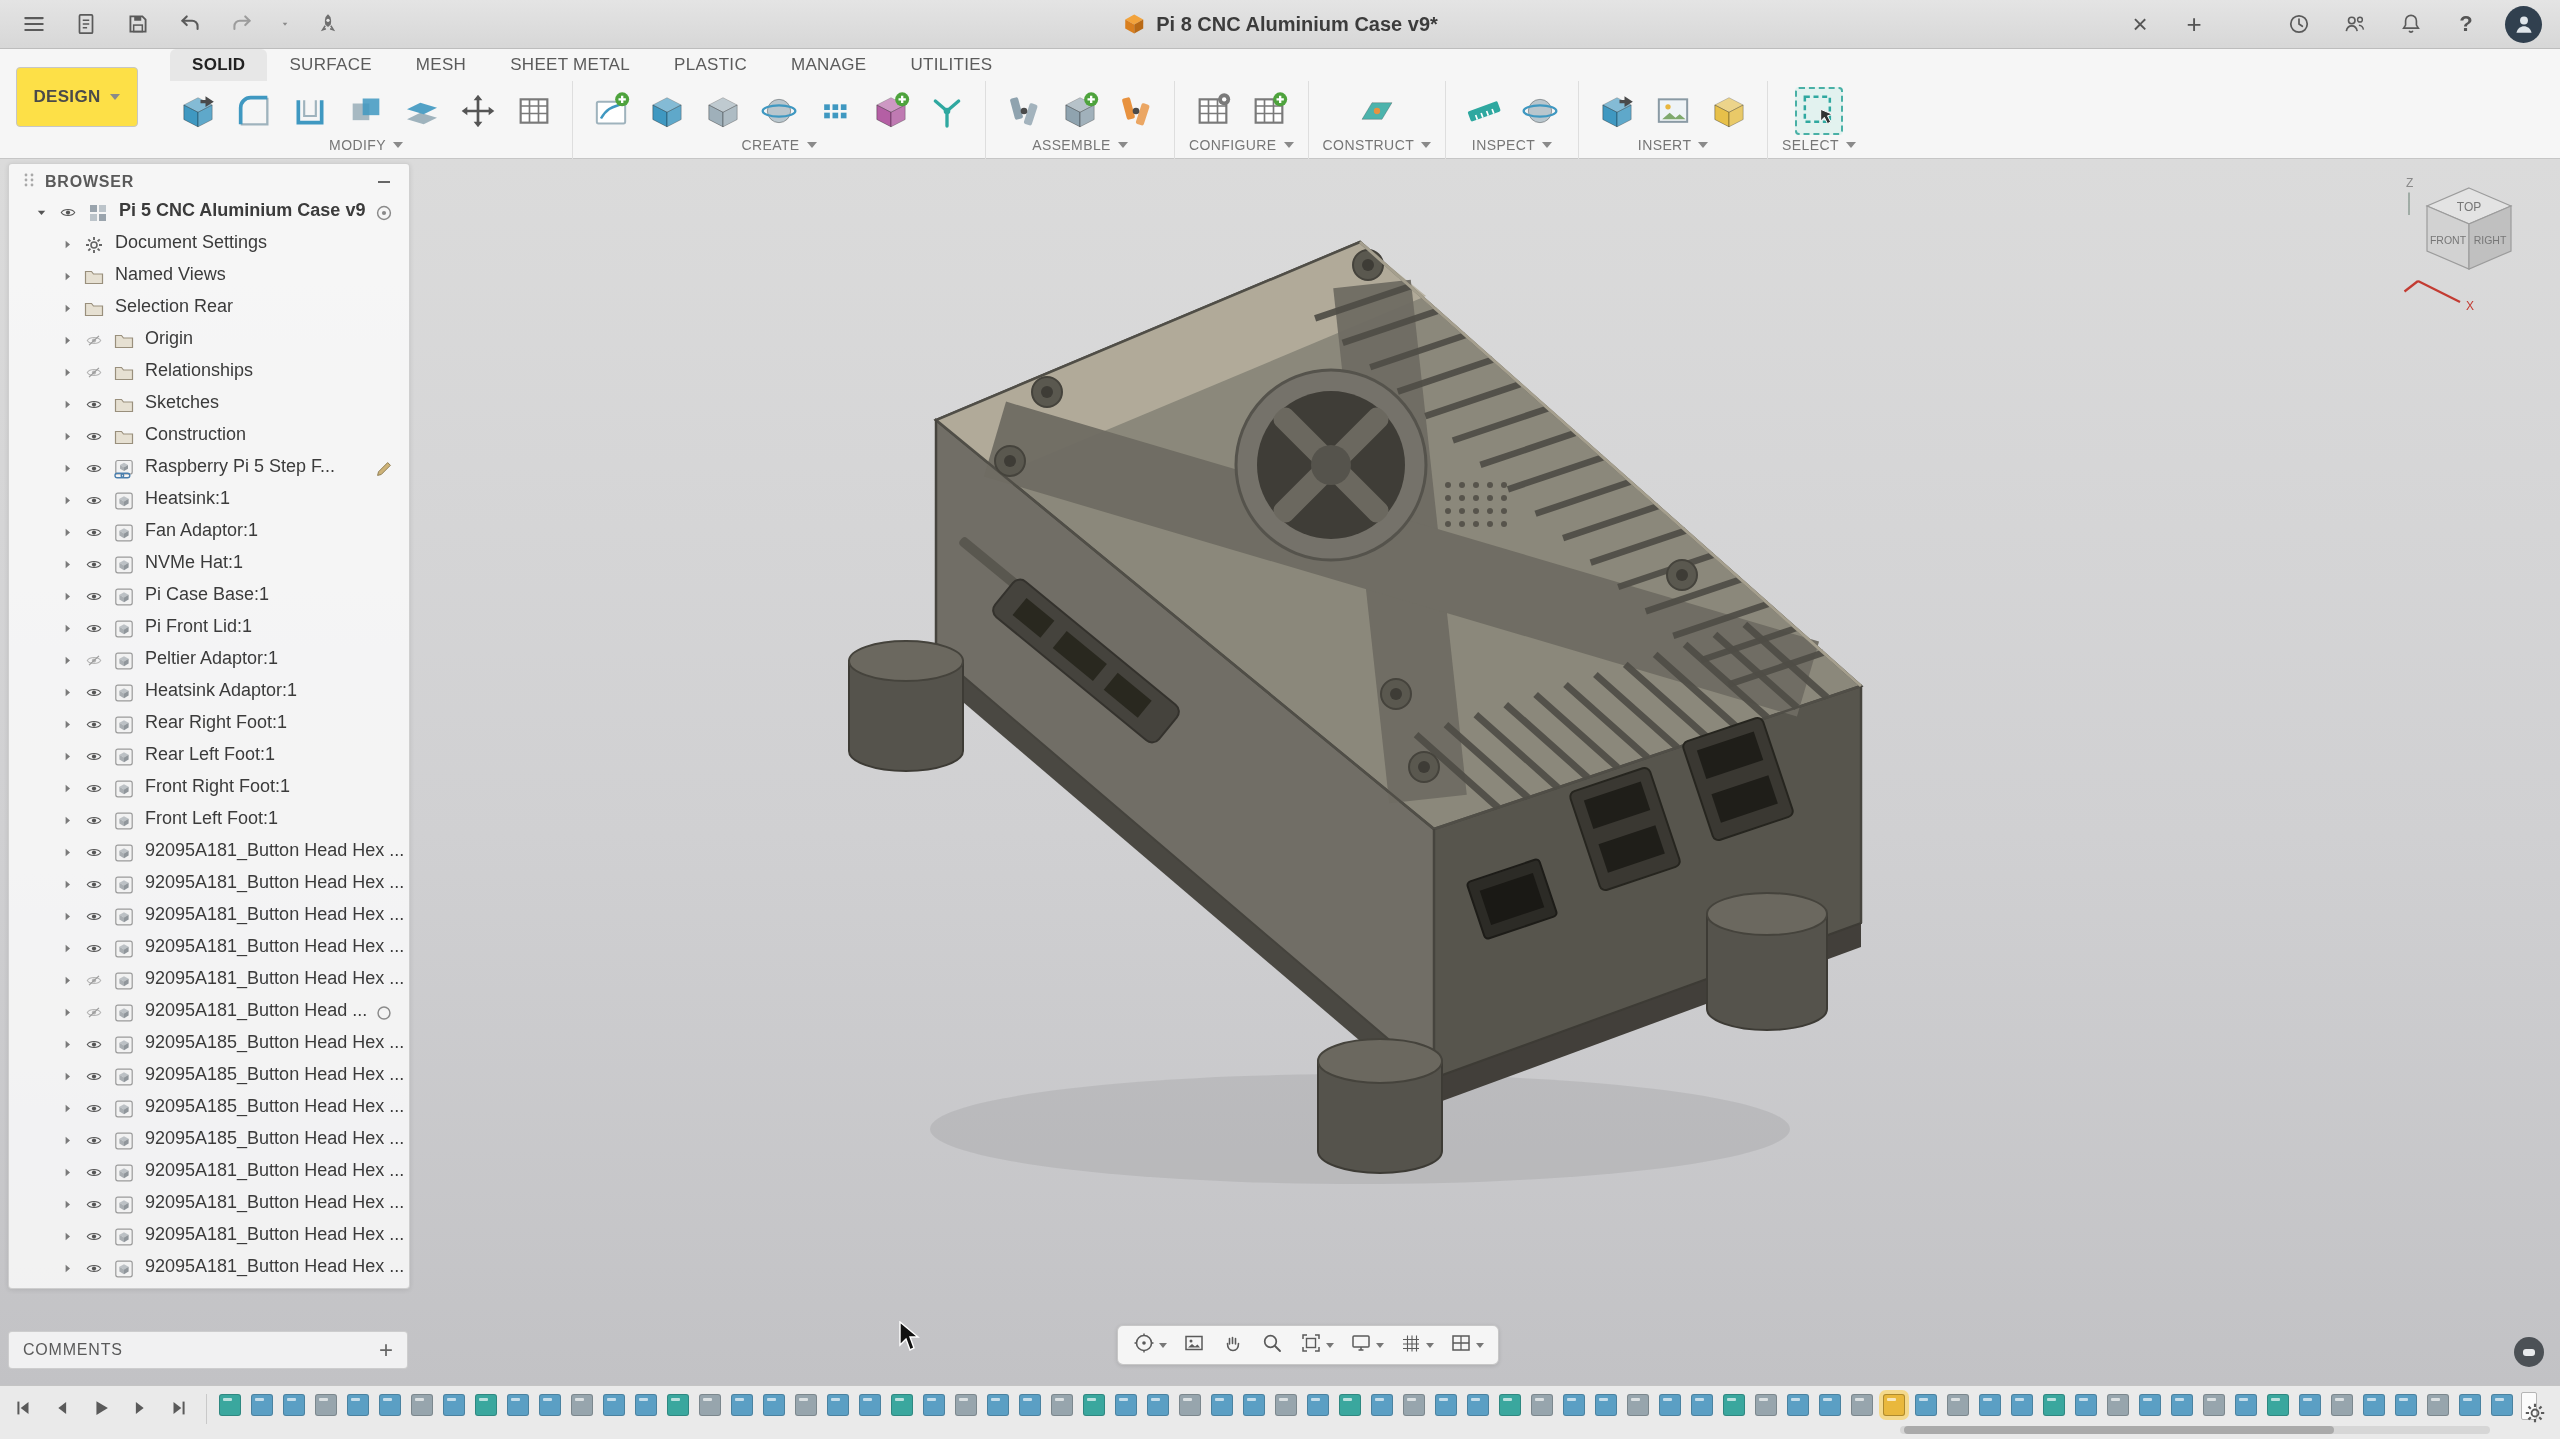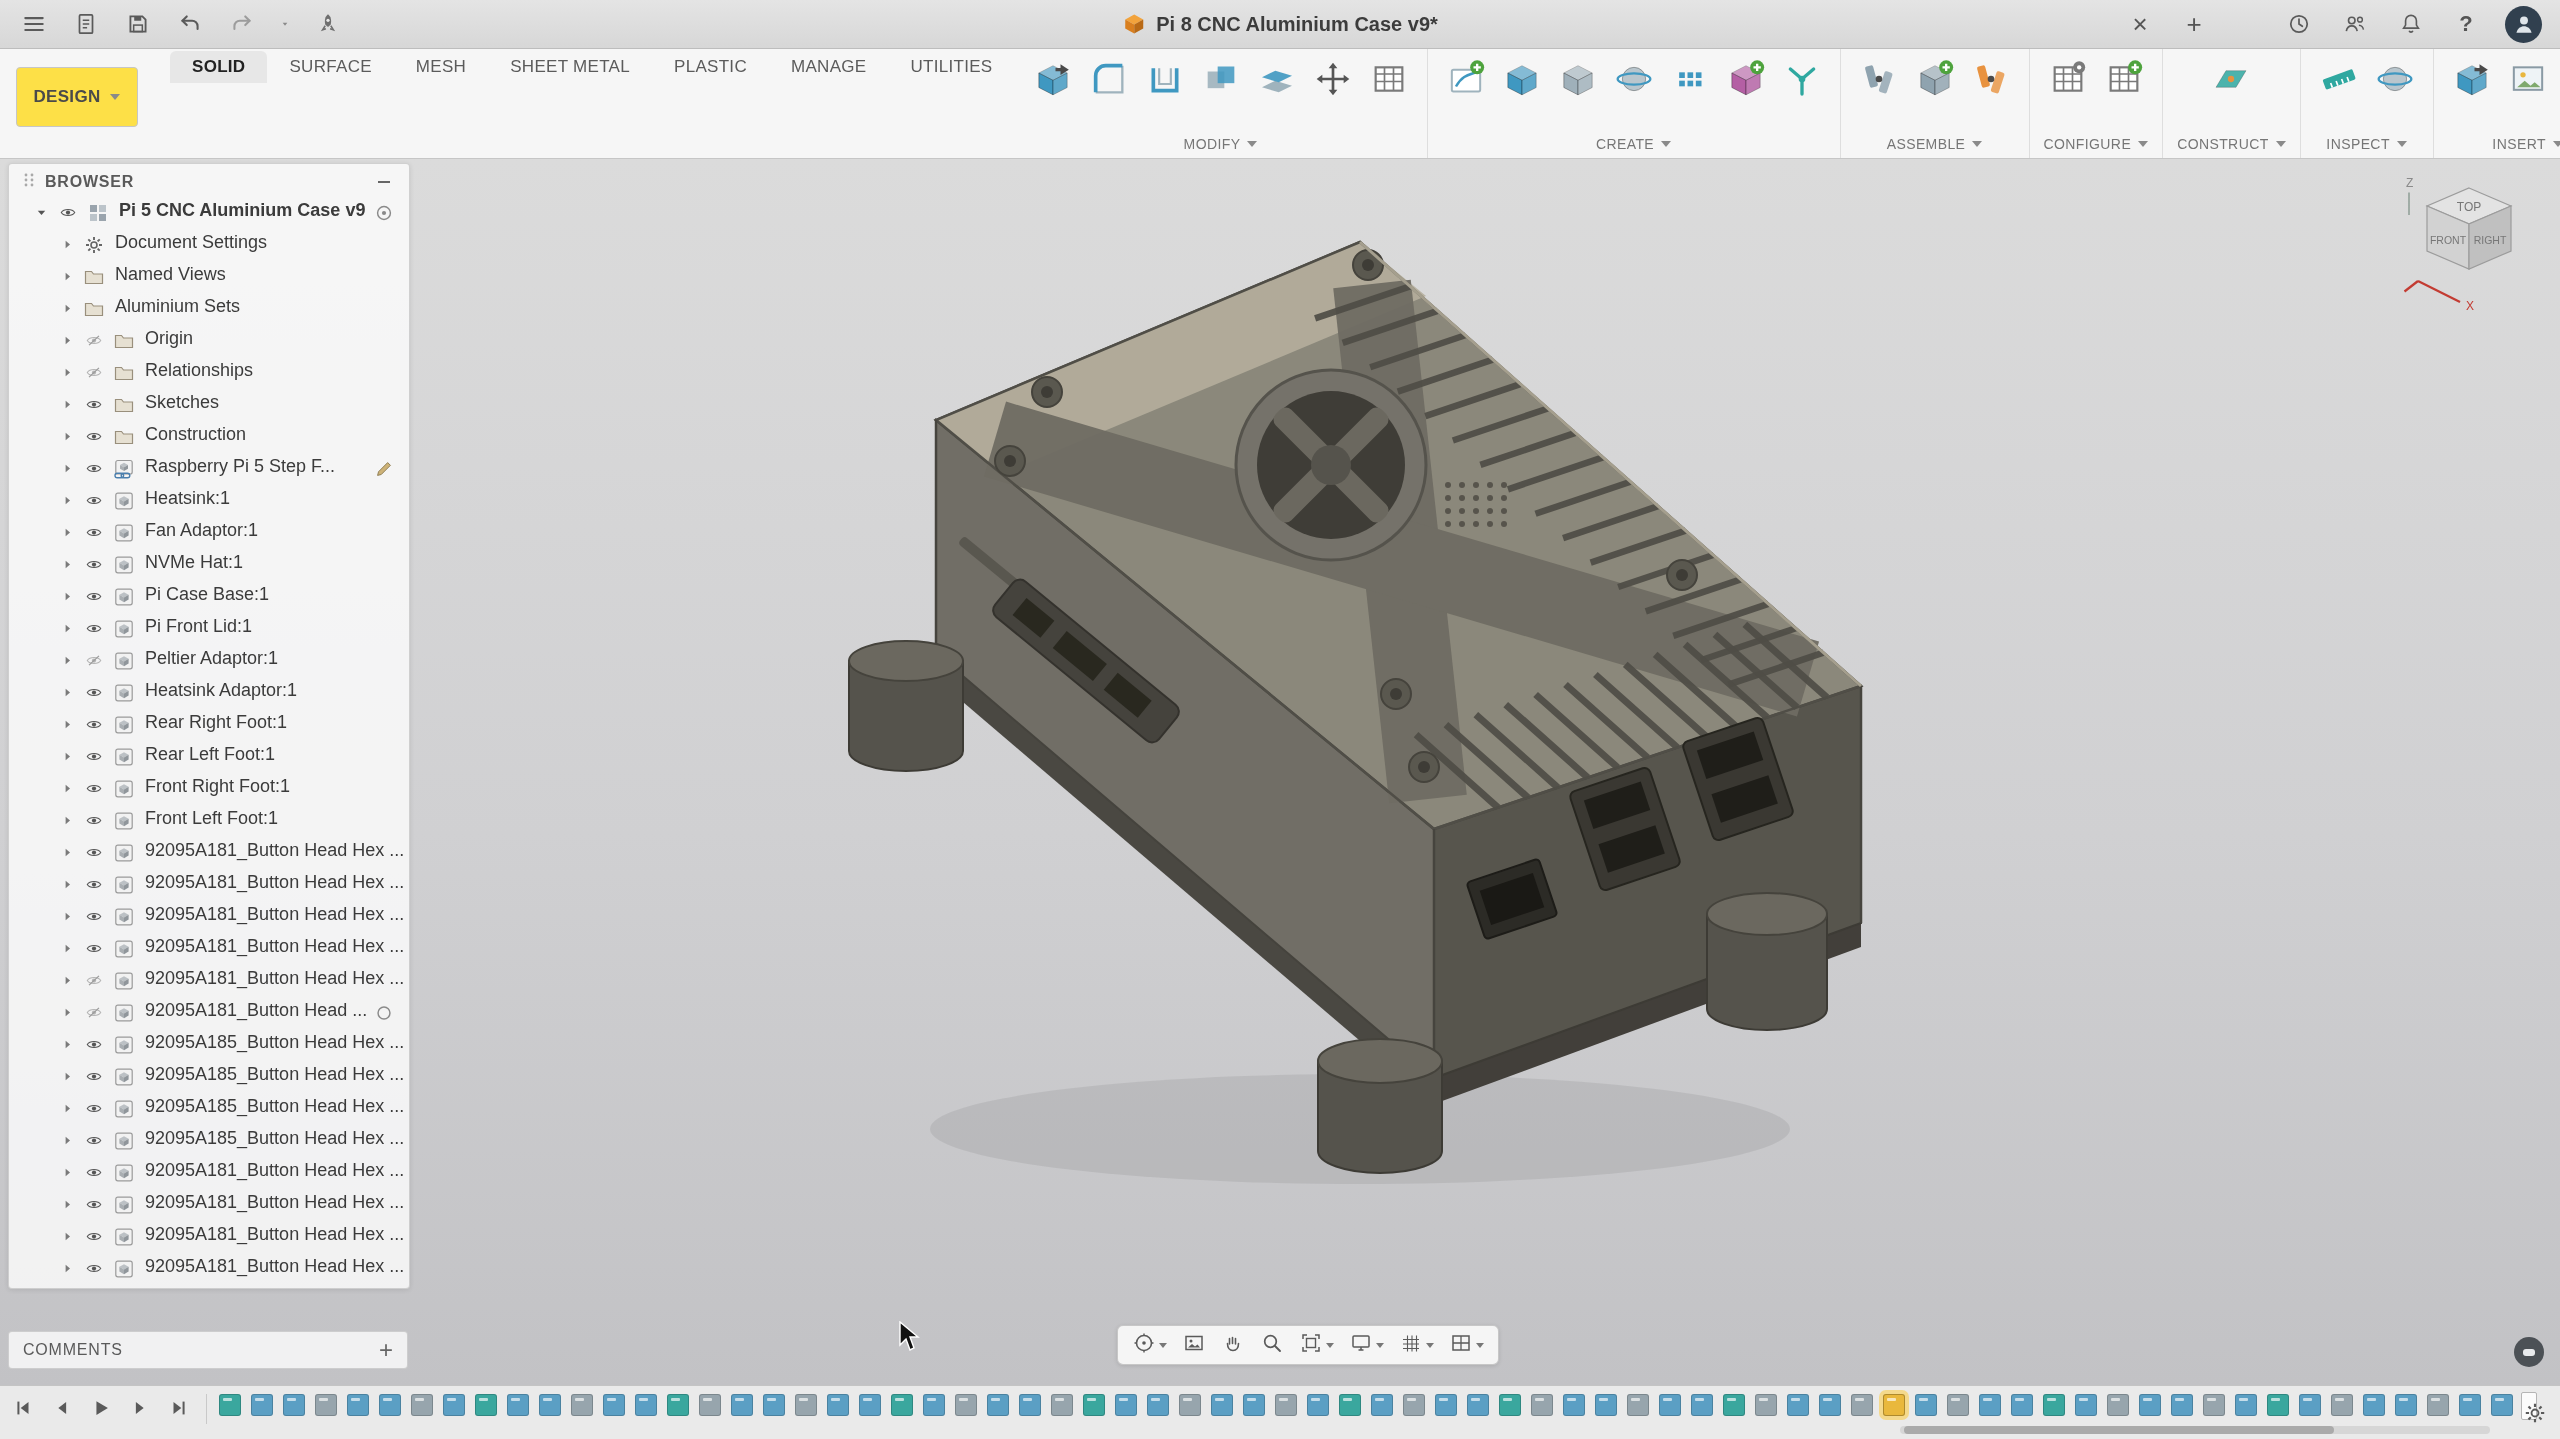--- a/index.html
+++ b/index.html
@@ -18,21 +18,21 @@
   .tb-right{margin-left:auto;display:flex;align-items:center;gap:24px;padding-right:18px;}
   .tb-glyph{font-size:26px;color:#555;line-height:1;width:30px;text-align:center;}
   .tb-glyph.q{font-size:22px;font-weight:700;}
   .avatar{width:37px;height:37px;border-radius:50%;background:#31404f;display:flex;align-items:center;justify-content:center;overflow:hidden;}
   .avatar svg{width:28px;height:28px;}
   .tb-gap{width:26px;}
 
   
   #ribbon{position:absolute;top:49px;left:0;right:0;height:109px;background:#f6f6f6;border-bottom:1px solid #c6c6c6;display:flex;z-index:40;}
   #design-btn{margin:18px 22px 0 16px;width:120px;height:58px;background:#fde047;border:1px solid #c6c6c6;border-radius:4px;display:flex;align-items:center;justify-content:center;gap:10px;font-size:17px;font-weight:700;color:#4a4a4a;letter-spacing:.3px;flex:0 0 auto;cursor:default;}
-  #ribbon-main{flex:1;display:flex;min-width:0;}
+  #ribbon-main{flex:1;display:flex;flex-direction:column;min-width:0;}
   #tabs{display:flex;height:34px;align-items:flex-end;padding-left:10px;}
   .tab{padding:6px 22px;font-size:17px;color:#5b5b5b;letter-spacing:.3px;white-space:nowrap;}
   .tab.active{font-weight:700;color:#222;background:#e7e7e7;border-radius:6px 6px 0 0;}
   #groups{flex:1;display:flex;align-items:stretch;}
   .group{display:flex;flex-direction:column;align-items:center;justify-content:space-between;padding:4px 14px 6px;}
   .group + .group{border-left:1px solid #dedede;}
   .group-icons{display:flex;gap:8px;align-items:center;height:52px;}
   .ribbon-icon{width:48px;height:48px;display:flex;align-items:center;justify-content:center;border-radius:4px;}
   .ribbon-icon svg{width:40px;height:40px;}
   .ribbon-icon.active{background:#e2f2ef;outline:2px dashed #49b0a6;outline-offset:-2px;}
@@ -713,21 +713,21 @@
             <span class="chev">
               <svg viewBox="0 0 24 24">
                 <polygon points="9,6 16,12 9,18" fill="#7a7a7a"></polygon>
               </svg>
             </span>
             <span class="bicon">
               <svg viewBox="0 0 24 24">
                 <path d="M3.5 6.5h6l2 2.5h9v9.5h-17z" fill="#e6e0d2" stroke="#998f7c" stroke-width="1.2"></path>
               </svg>
             </span>
-            <span class="blabel">Aluminium Sets</span>
+            <span class="blabel">Selection Rear</span>
           </div>
           <div class="brow child">
             <span class="chev">
               <svg viewBox="0 0 24 24">
                 <polygon points="9,6 16,12 9,18" fill="#7a7a7a"></polygon>
               </svg>
             </span>
             <span class="eye">
               <svg viewBox="0 0 24 24">
                 <path d="M2.5 12C6.2 6.3 17.8 6.3 21.5 12 17.8 17.7 6.2 17.7 2.5 12z" fill="none" stroke="#b4b4b4" stroke-width="1.5"></path>

